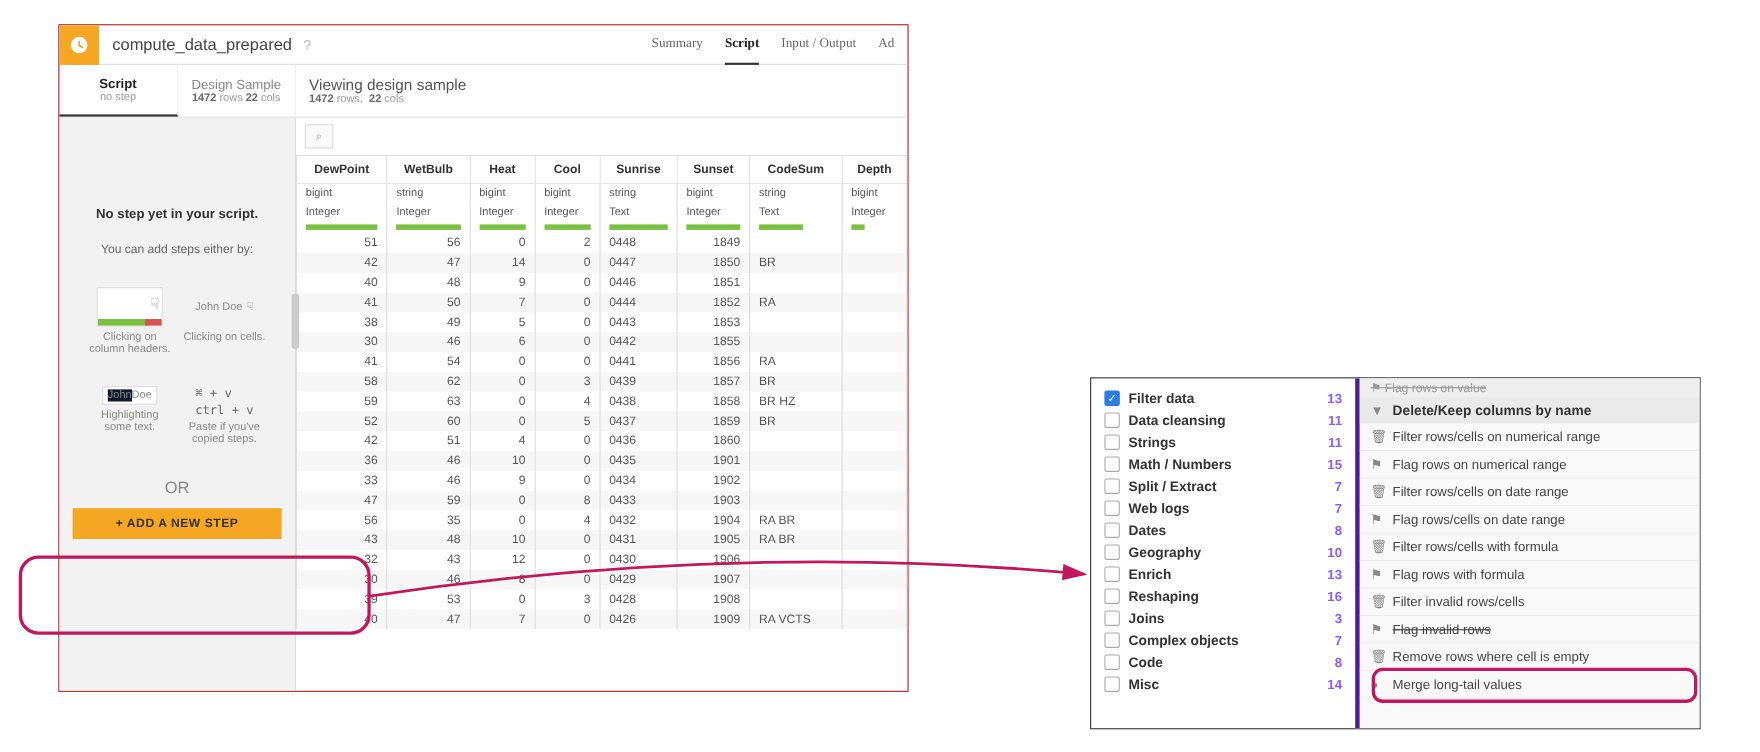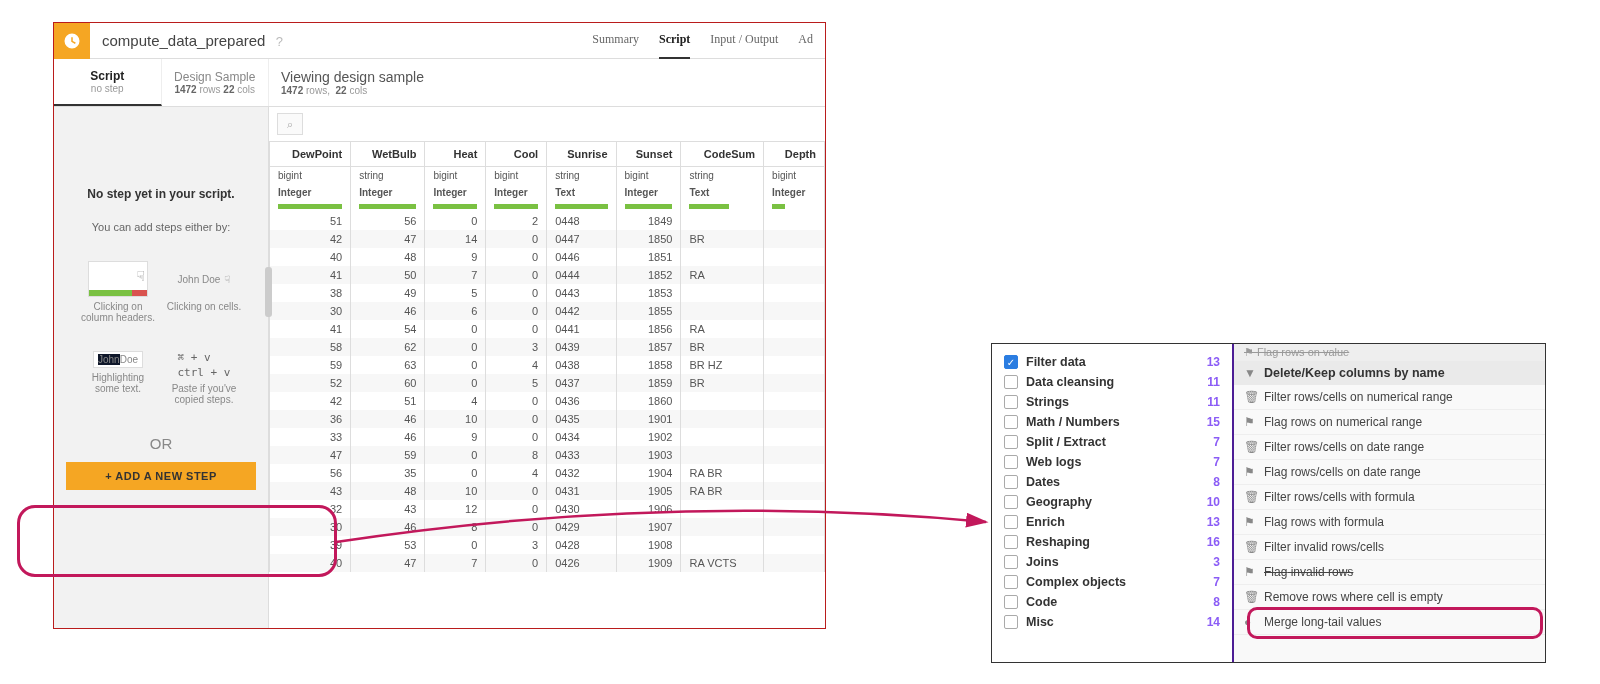--- a/index.html
+++ b/index.html
@@ -42,43 +42,43 @@
 .jd .hl { background: #0f172a; }
 .or { font-size: 15px; color: #888; margin-top: 30px; }
 .add-btn { margin-top: 10px; width: 190px; height: 28px; background: #f5a623; color: #333; font-size: 11px; font-weight: 600; border: none; cursor: pointer; letter-spacing: 0.5px; text-align: center; }
 .handle { position: absolute; right: -4px; top: 160px; width: 7px; height: 50px; background: #ccc; border-radius: 3px; }
 
 .tablewrap { flex: 1; overflow: auto; }
 .search-row { padding: 6px 8px; }
 .search-box { width: 26px; height: 22px; border: 1px solid #ddd; background: #fafafa; display: flex; align-items: center; justify-content: center; color: #aaa; font-size: 11px; }
 
 table.data { border-collapse: collapse; width: 100%; font-size: 11px; }
-table.data th { text-align: right; padding: 6px 8px; border: 1px solid #ddd; font-weight: 600; color: #333; background: #fff; position: relative; }
+table.data th { text-align: center; padding: 6px 8px; border: 1px solid #ddd; font-weight: 600; color: #333; background: #fff; position: relative; }
 .coltype { font-size: 10px; color: #999; font-weight: 400; padding: 2px 8px; border-left: 1px solid #ddd; border-right: 1px solid #ddd; }
-.colsubtype { font-size: 10px; color: #4a90d9; font-weight: 700; padding: 0 8px 4px; border-left: 1px solid #ddd; border-right: 1px solid #ddd; }
+.colsubtype { font-size: 10px; color: #4a90d9; font-weight: 400; padding: 0 8px 4px; border-left: 1px solid #ddd; border-right: 1px solid #ddd; }
 .barrow td { height: 5px; padding: 0; border-left: 1px solid #ddd; border-right: 1px solid #ddd; }
 .gbar { height: 5px; background: #7ac142; }
 .gbar.partial { width: 60%; }
 .gbar.partial2 { width: 30%; }
 table.data td { padding: 3px 8px; border-left: 1px solid #ddd; border-right: 1px solid #ddd; color: #555; }
 table.data tr.odd { background: #f7f7f7; }
 .rnum { text-align: right; }
 
 .highlight-box { position: absolute; left: 17px; top: 505px; width: 320px; height: 72px; border: 3px solid #c2185b; border-radius: 18px; pointer-events: none; }
 .arrow-svg { position: absolute; left: 326px; top: 502px; pointer-events: none; }
 
 .panel2 { position: absolute; left: 991px; top: 343px; width: 555px; height: 320px; border: 1px solid #333; background: #fff; display: flex; font-size: 12px; }
 .catcol { width: 240px; padding: 8px 0; overflow: auto; }
 .catrow { display: flex; align-items: center; padding: 3px 12px; gap: 8px; cursor: pointer; }
 .chk { width: 14px; height: 14px; border: 1px solid #aaa; border-radius: 2px; display: flex; align-items: center; justify-content: center; font-size: 10px; color: #fff; }
 .chk.checked { background: #2b7de1; border-color: #2b7de1; }
 .catlabel { flex: 1; font-weight: 600; color: #333; font-size: 12.5px; }
 .catcount { font-weight: 600; color: #8b5cf6; font-size: 12px; }
 
-.procol { flex: 1; overflow: auto; border-left: 2px solid #4c1d95; background: #f9f9f9; }
+.procol { flex: 1; overflow: auto; border-left: 4px solid #4c1d95; background: #f9f9f9; }
 .procut { color: #999; font-size: 11px; padding: 2px 10px; background: #eee; }
 .proghead { padding: 5px 10px; background: #eaeaea; font-weight: 600; color: #333; display: flex; align-items: center; gap: 6px; font-size: 12.5px; }
 .prorow { padding: 5px 10px; display: flex; align-items: center; gap: 6px; cursor: pointer; border-bottom: 1px solid #eee; color: #444; font-size: 12px; }
 .prorow .b { font-weight: 400; }
 .proicon { width: 14px; color: #888; font-size: 12px; flex-shrink: 0; }
 .highlight-box2 { position: absolute; left: 1247px; top: 607px; width: 296px; height: 32px; border: 3px solid #c2185b; border-radius: 10px; pointer-events: none; }
 </style>
 </head>
 <body>
 

